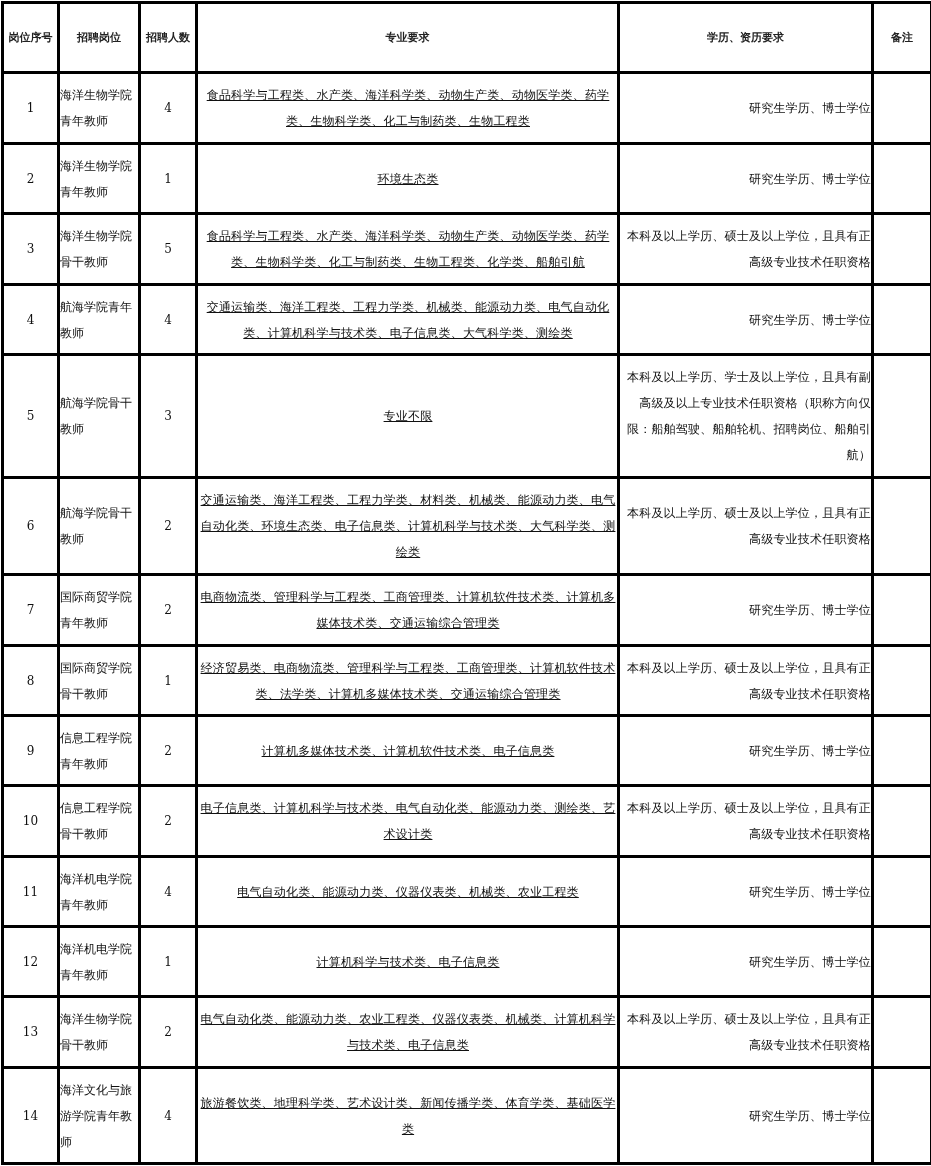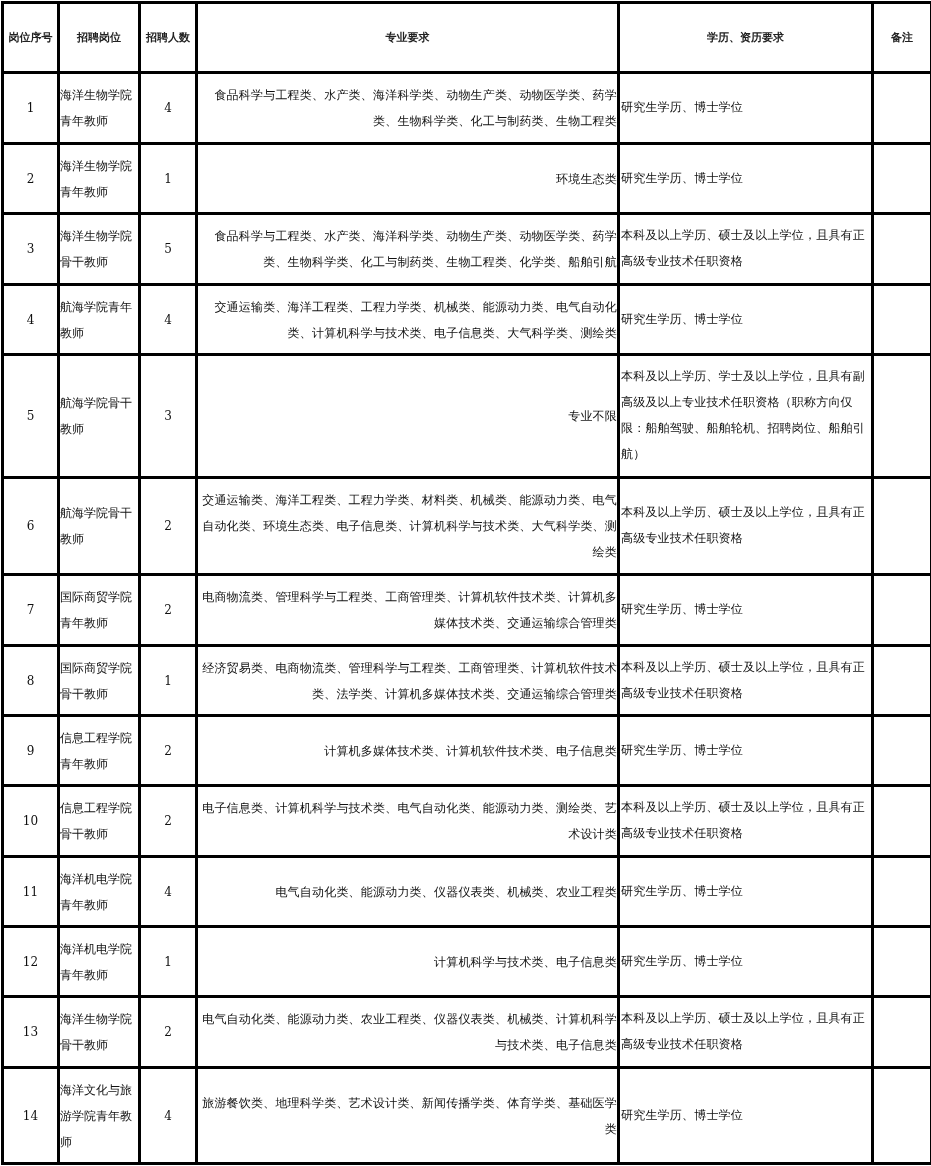--- a/index.html
+++ b/index.html
@@ -21,22 +21,22 @@
     table.recruit th {
       font-weight: bold;
       text-align: center;
       font-size: 11px;
       line-height: 26px;
       color: #222;
     }
     .c-idx { text-align: center; }
     .c-pos { text-align: left; }
     .c-cnt { text-align: center; }
-    .c-major { text-align: right; padding-left: 1px !important; letter-spacing: 0.2px; }
-    .c-edu { text-align: left; padding-left: 1px !important; letter-spacing: 0.2px; font-family: Liberation Mono, monospace; }
+    .c-major { text-align: center; padding-left: 1px !important; letter-spacing: 0.2px; text-decoration: underline; }
+    .c-edu { text-align: right; padding-left: 1px !important; letter-spacing: 0.2px; }
     .c-note { }
     .num { font-family: "DejaVu Serif", "Liberation Serif", serif; font-size: 12px; }
   </style>
 </head>
 <body>
 
 <table class="recruit">
   <colgroup>
     <col style="width:56px">
     <col style="width:81px">

